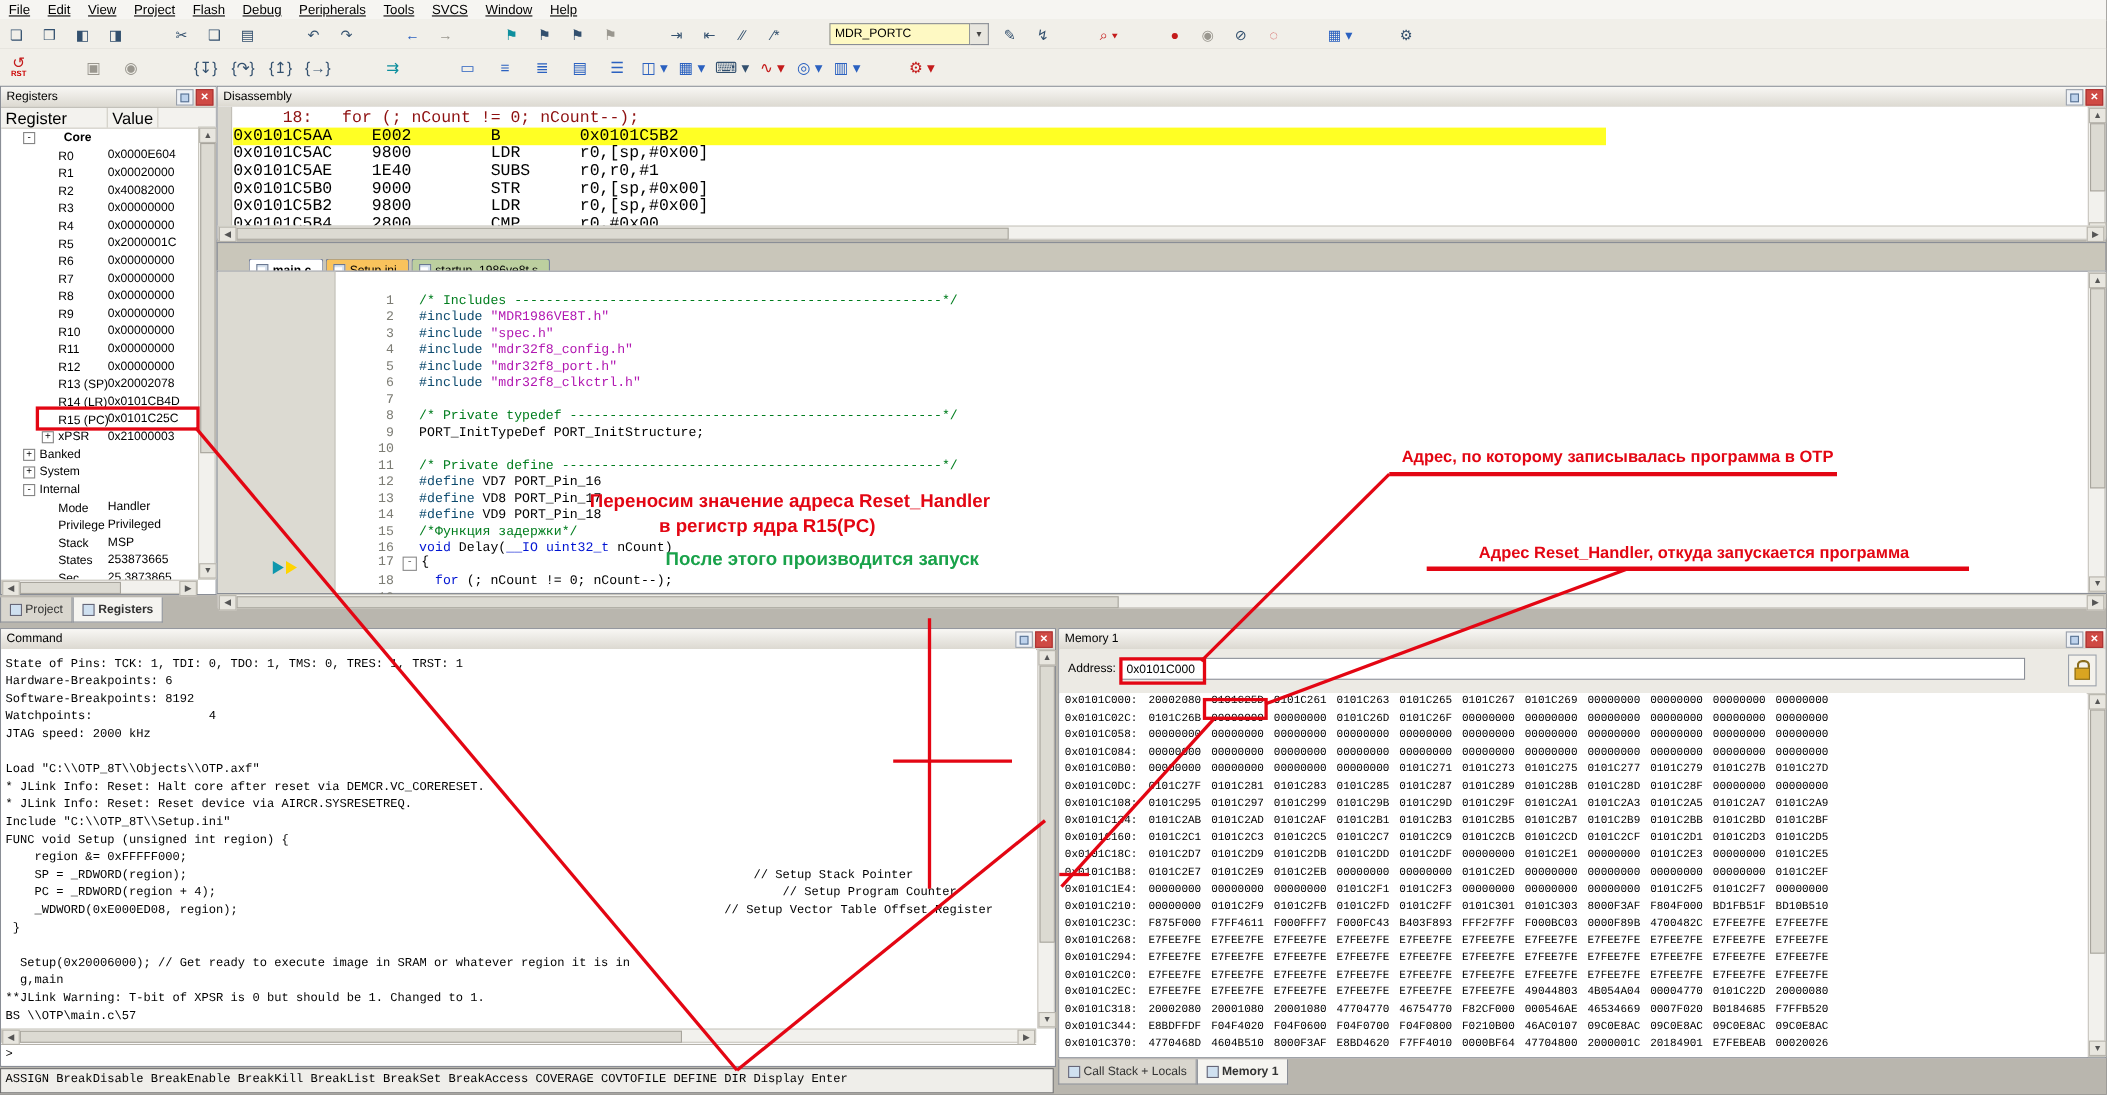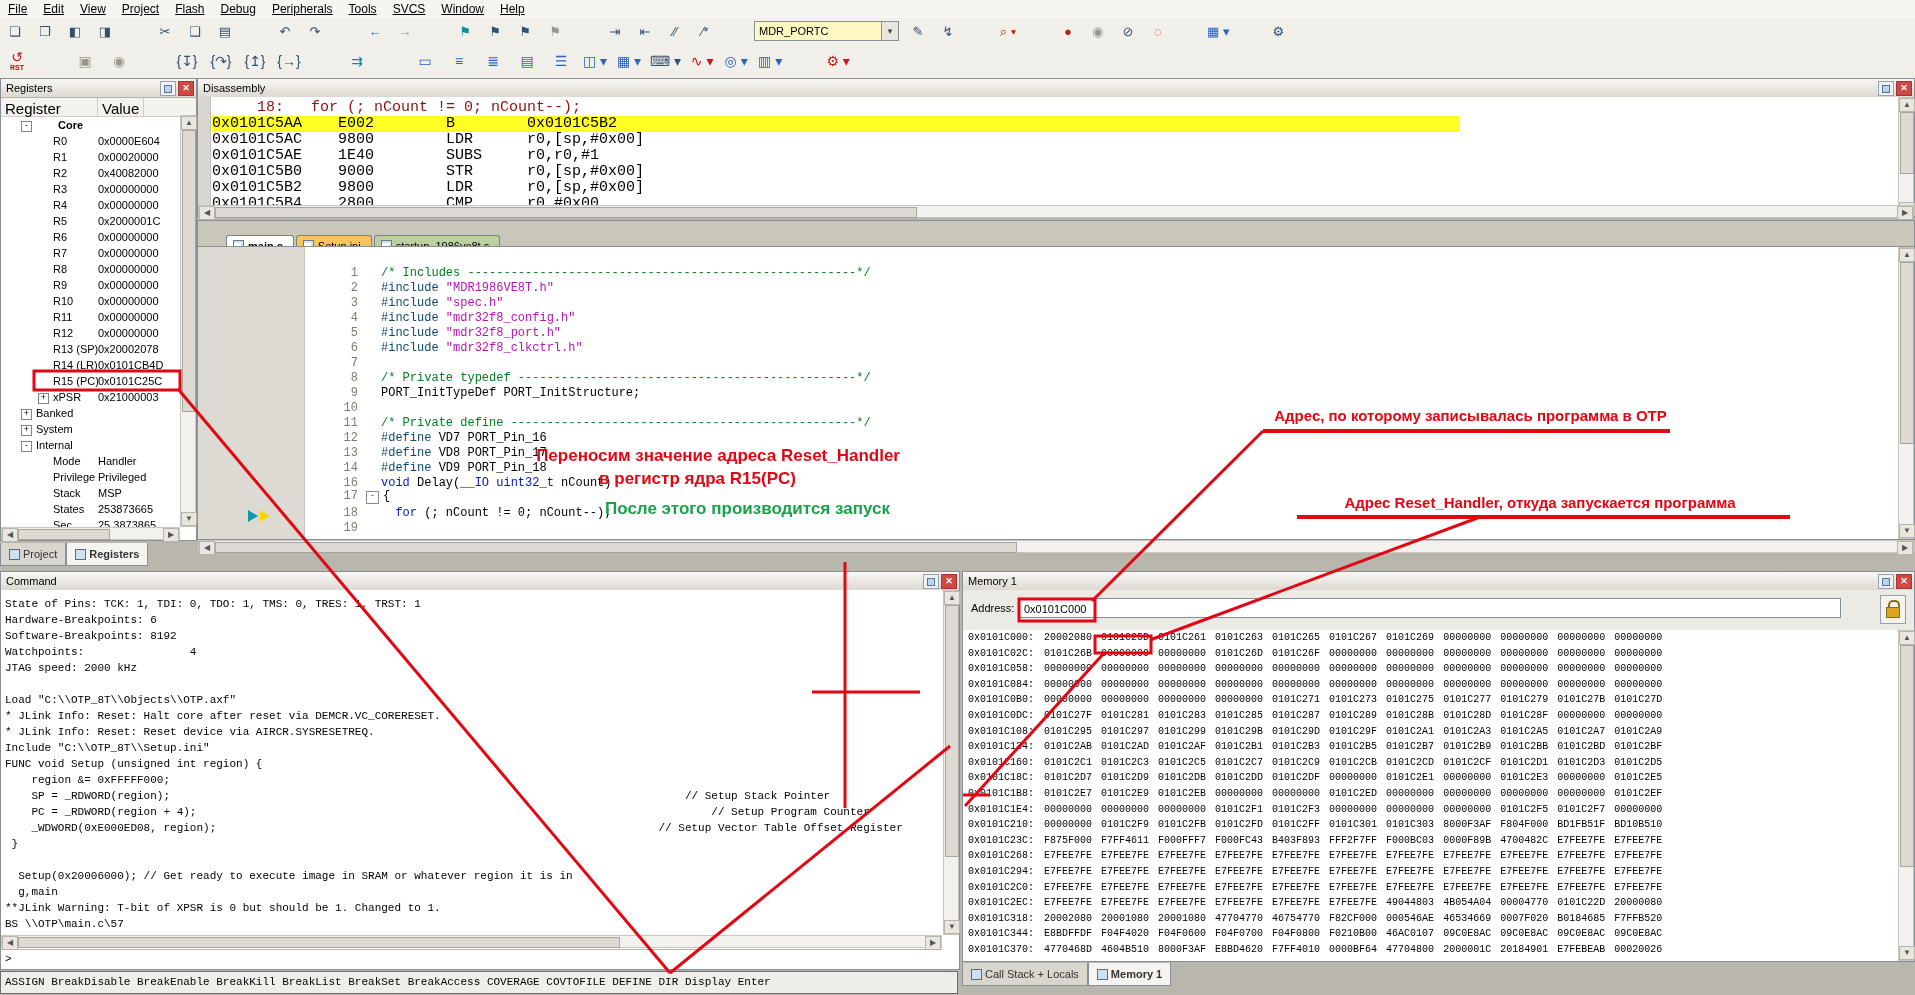--- a/index.html
+++ b/index.html
@@ -614,20 +614,23 @@
         </div>
 
         <div class="eline">
           <span class="lnum">13</span><span class="fold"></span><span class="code"><span class="seg pp">#define</span><span class="seg pl"> VD8 PORT_Pin_17</span></span>
         </div>
 
         <div class="eline">
           <span class="lnum">14</span><span class="fold"></span><span class="code"><span class="seg pp">#define</span><span class="seg pl"> VD9 PORT_Pin_18</span></span>
         </div>
 
+        <div class="eline">
+          <span class="lnum">15</span><span class="fold"></span><span class="code"><span class="seg cm">/*Функция задержки*/</span></span>
+        </div>
 
         <div class="eline">
           <span class="lnum">16</span><span class="fold"></span><span class="code"><span class="seg kw">void</span><span class="seg pl"> Delay(</span><span class="seg kw">__IO</span><span class="seg pl"> </span><span class="seg kw">uint32_t</span><span class="seg pl"> nCount)</span></span>
         </div>
 
         <div class="eline">
           <span class="lnum">17</span><span class="fold">-</span><span class="code"><span class="seg pl">{</span></span>
         </div>
 
         <div class="eline">

